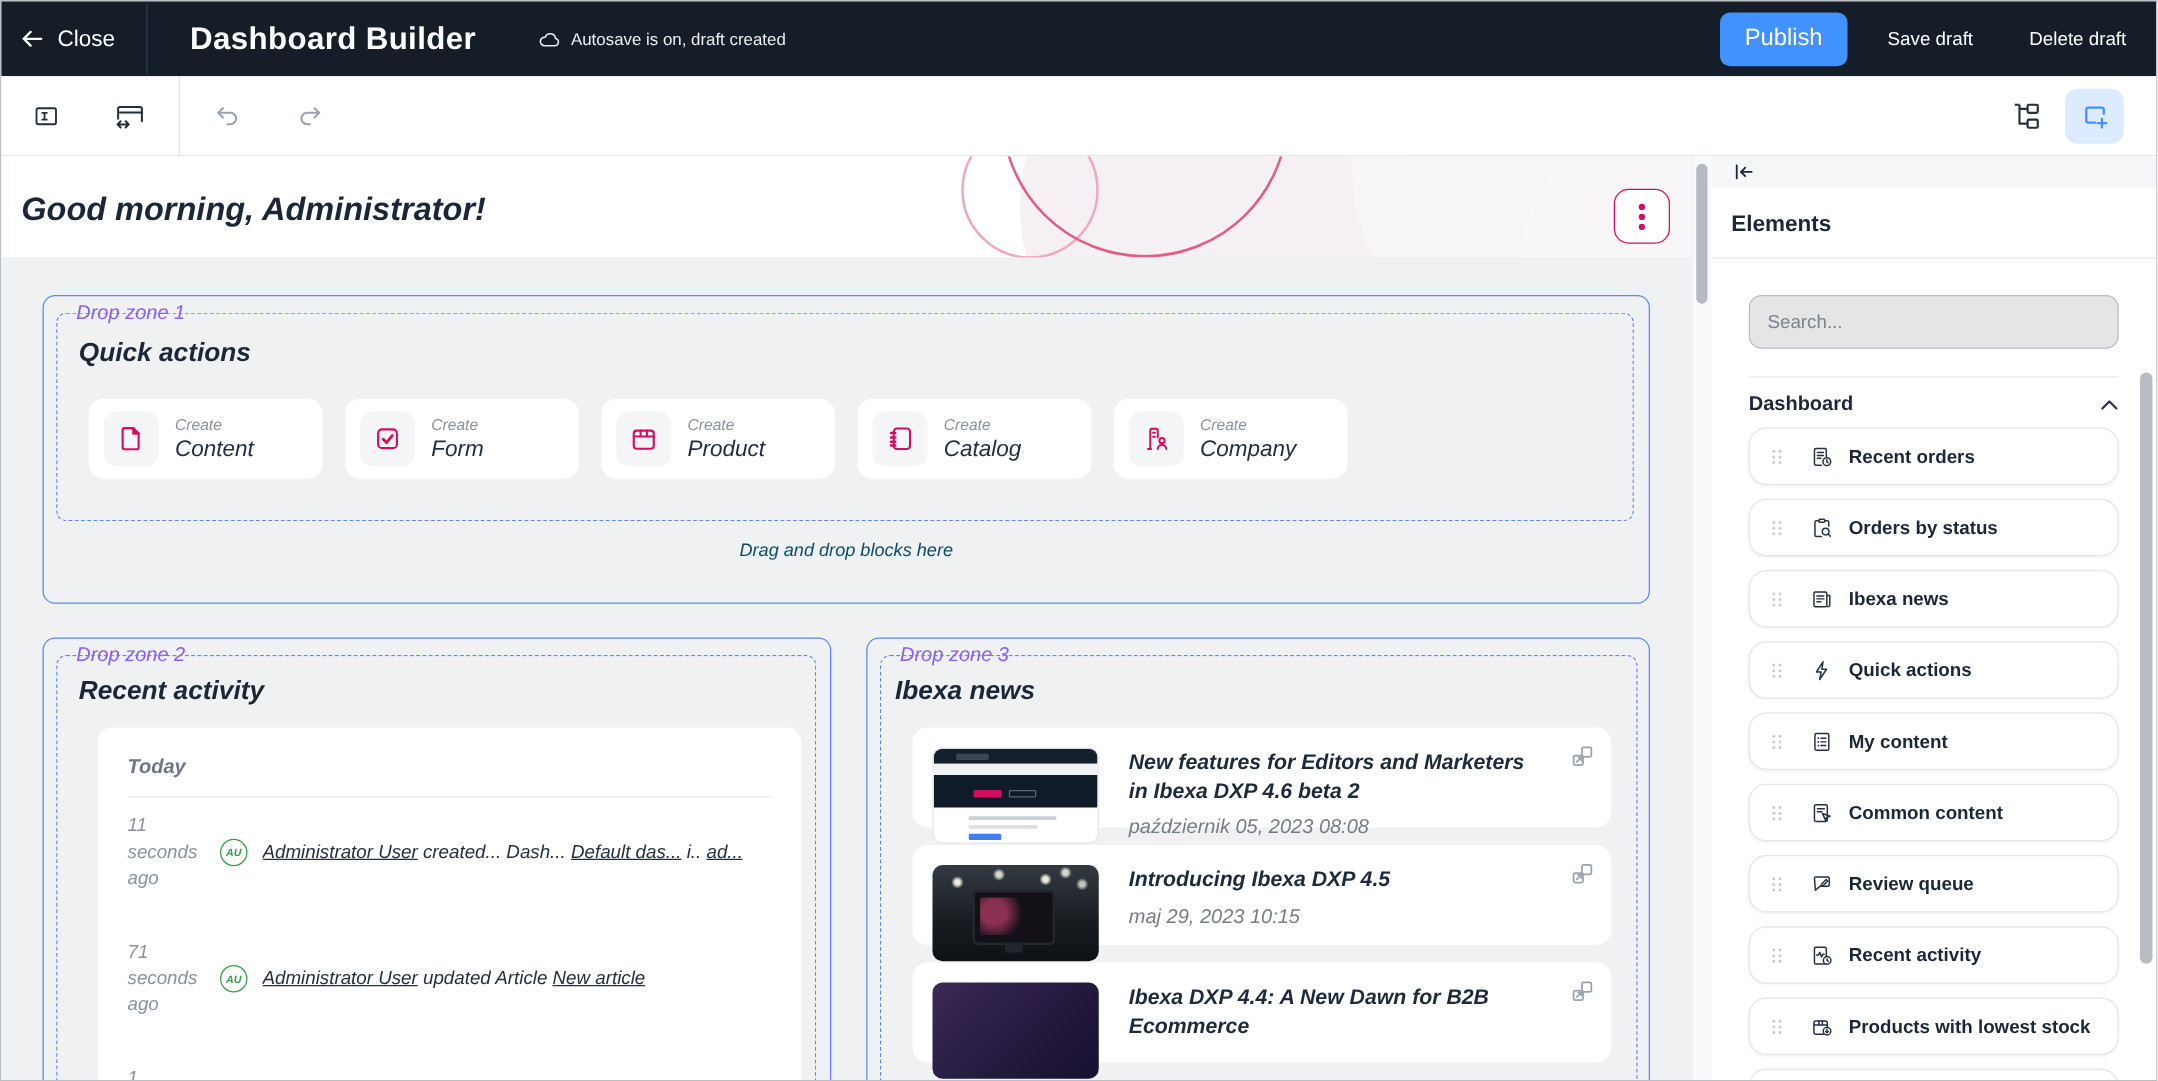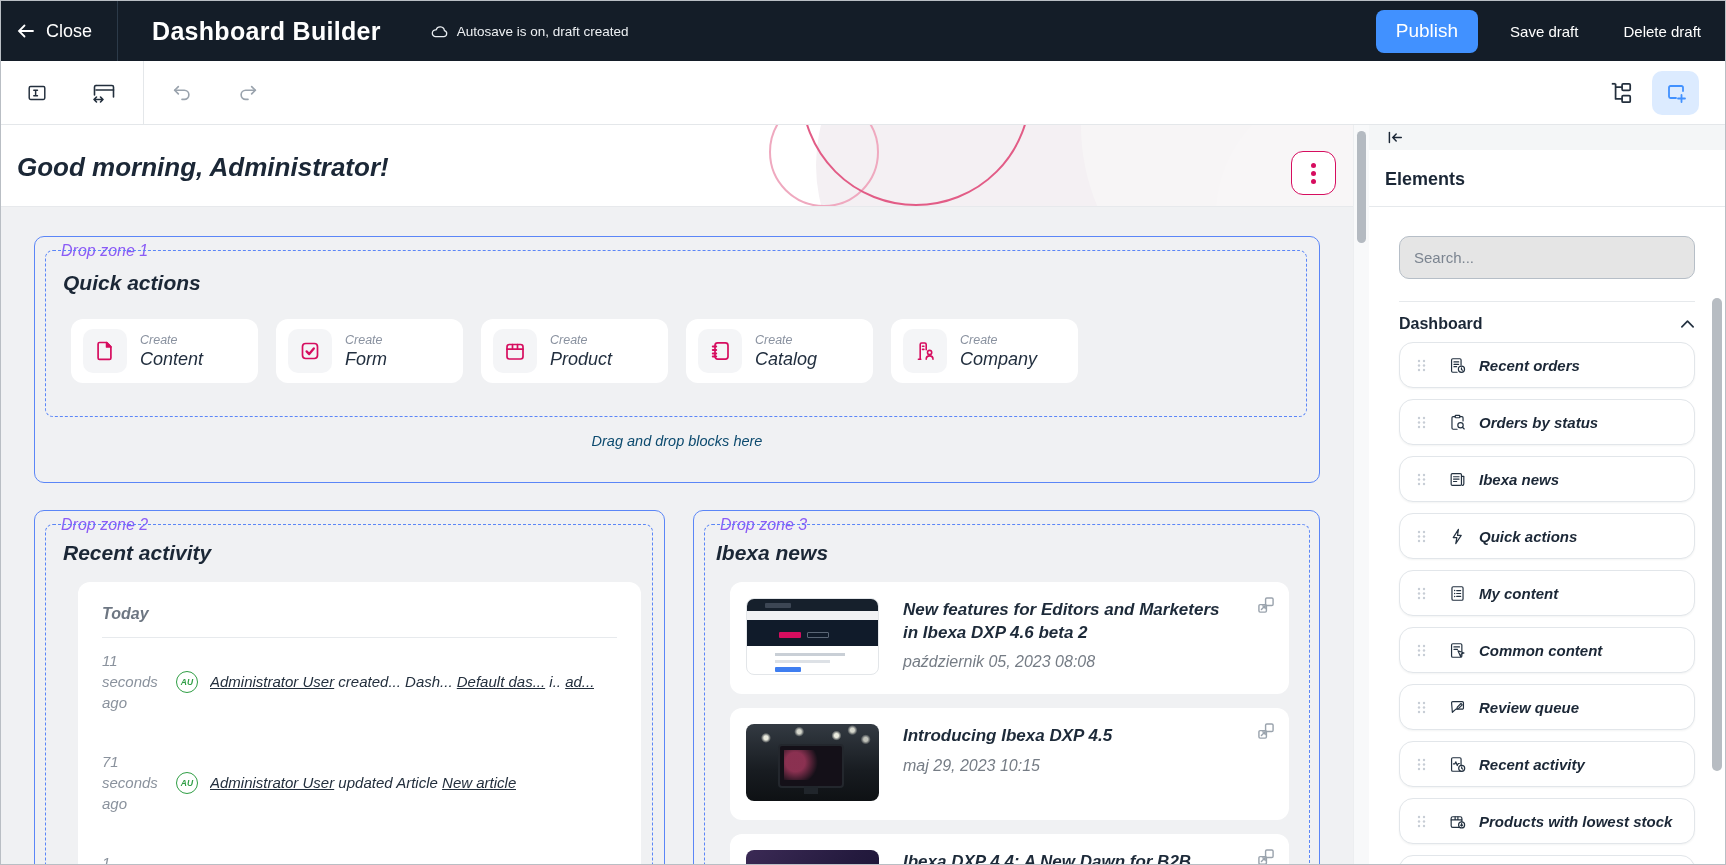--- a/index.html
+++ b/index.html
@@ -75,21 +75,21 @@
   .act-list { margin-top:12px; }
   .act-entry { display:flex; align-items:center; gap:12px; margin-bottom:38px; }
   .act-time { width:62px; flex-shrink:0; font-size:15px; line-height:21px; color:#8a929d; }
   .avatar { width:22px; height:22px; border-radius:50%; border:1.5px solid #2f9e44; color:#2f9e44; font-size:8.5px; font-weight:700;
             display:flex; align-items:center; justify-content:center; flex-shrink:0; background:#fff; }
   .act-text { font-size:15px; color:#232f3d; white-space:nowrap; overflow:hidden; }
   .act-link { color:#232f3d; text-decoration:underline; cursor:pointer; }
 
   
   .news-list { margin:17px 20px 0 25px; }
-  .news-card { background:#fff; border-radius:12px; height:112px; margin-bottom:14px; padding:16px; display:flex; position:relative; cursor:pointer; }
+  .news-card { background:#fff; border-radius:12px; height:80px; margin-bottom:14px; padding:16px; display:flex; position:relative; cursor:pointer; }
   .news-thumb { width:133px; height:77px; border-radius:8px; flex-shrink:0; position:relative; overflow:hidden; }
   .news-body { margin-left:24px; padding-top:1px; padding-right:34px; }
   .news-title { font-size:17px; font-weight:700; color:#1d2a39; line-height:1.33; }
   .news-date { font-size:16px; color:#757c85; margin-top:9px; }
   .ext-btn { position:absolute; top:13px; right:13px; background:none; border:none; color:#9aa3ad; cursor:pointer; }
   
   .t1 { background:#fff; border:1px solid #e3e6e9; }
   .t1 .bar { position:absolute; left:0; right:0; top:0; height:12px; background:#16202c; }
   .t1 .chip { position:absolute; left:18px; top:4px; width:26px; height:5px; background:#3c4654; border-radius:1px; }
   .t1 .tools { position:absolute; left:0; right:0; top:12px; height:9px; background:#f1f2f4; }
@@ -125,21 +125,21 @@
   .panel-body { padding:29px 30px 0; position:relative; }
   .search-input { width:100%; height:43px; border:1px solid #b6bec7; border-radius:10px; font-size:15px; padding:0 14px;
                   color:#1b2736; font-family:"Liberation Sans",sans-serif; outline:none; background:#e5e5e5; }
   .search-input::placeholder { color:#7b8490; }
   .panel-divider { border:none; border-top:1px solid #e6e9ec; margin-top:22px; }
   .section-row { margin-top:13px; display:flex; align-items:center; justify-content:space-between; cursor:pointer; }
   .section-title { font-size:16px; font-weight:700; color:#1b2736; }
   .el-list { margin-top:9px; }
   .el-card { height:46px; border:1px solid #e2e6ea; border-radius:14px; background:#fff; margin-bottom:11px;
              display:flex; align-items:center; padding-left:17px; gap:14px; cursor:grab;
-             box-shadow:0 1px 2px rgba(20,30,40,.05);font-style:italic; }
+             box-shadow:0 1px 2px rgba(20,30,40,.05); }
   .el-ico { color:#233140; display:flex; margin-left:8px; }
   .el-label { font-size:15px; font-weight:700; color:#1b2736; margin-left:-2px; }
   .side-scroll { position:absolute; right:3px; top:173px; width:10px; height:473px; background:#b7bcc2; border-radius:6px; }
 
   svg { display:block; }
 </style>
 </head>
 <body>
 
 <div class="app">

